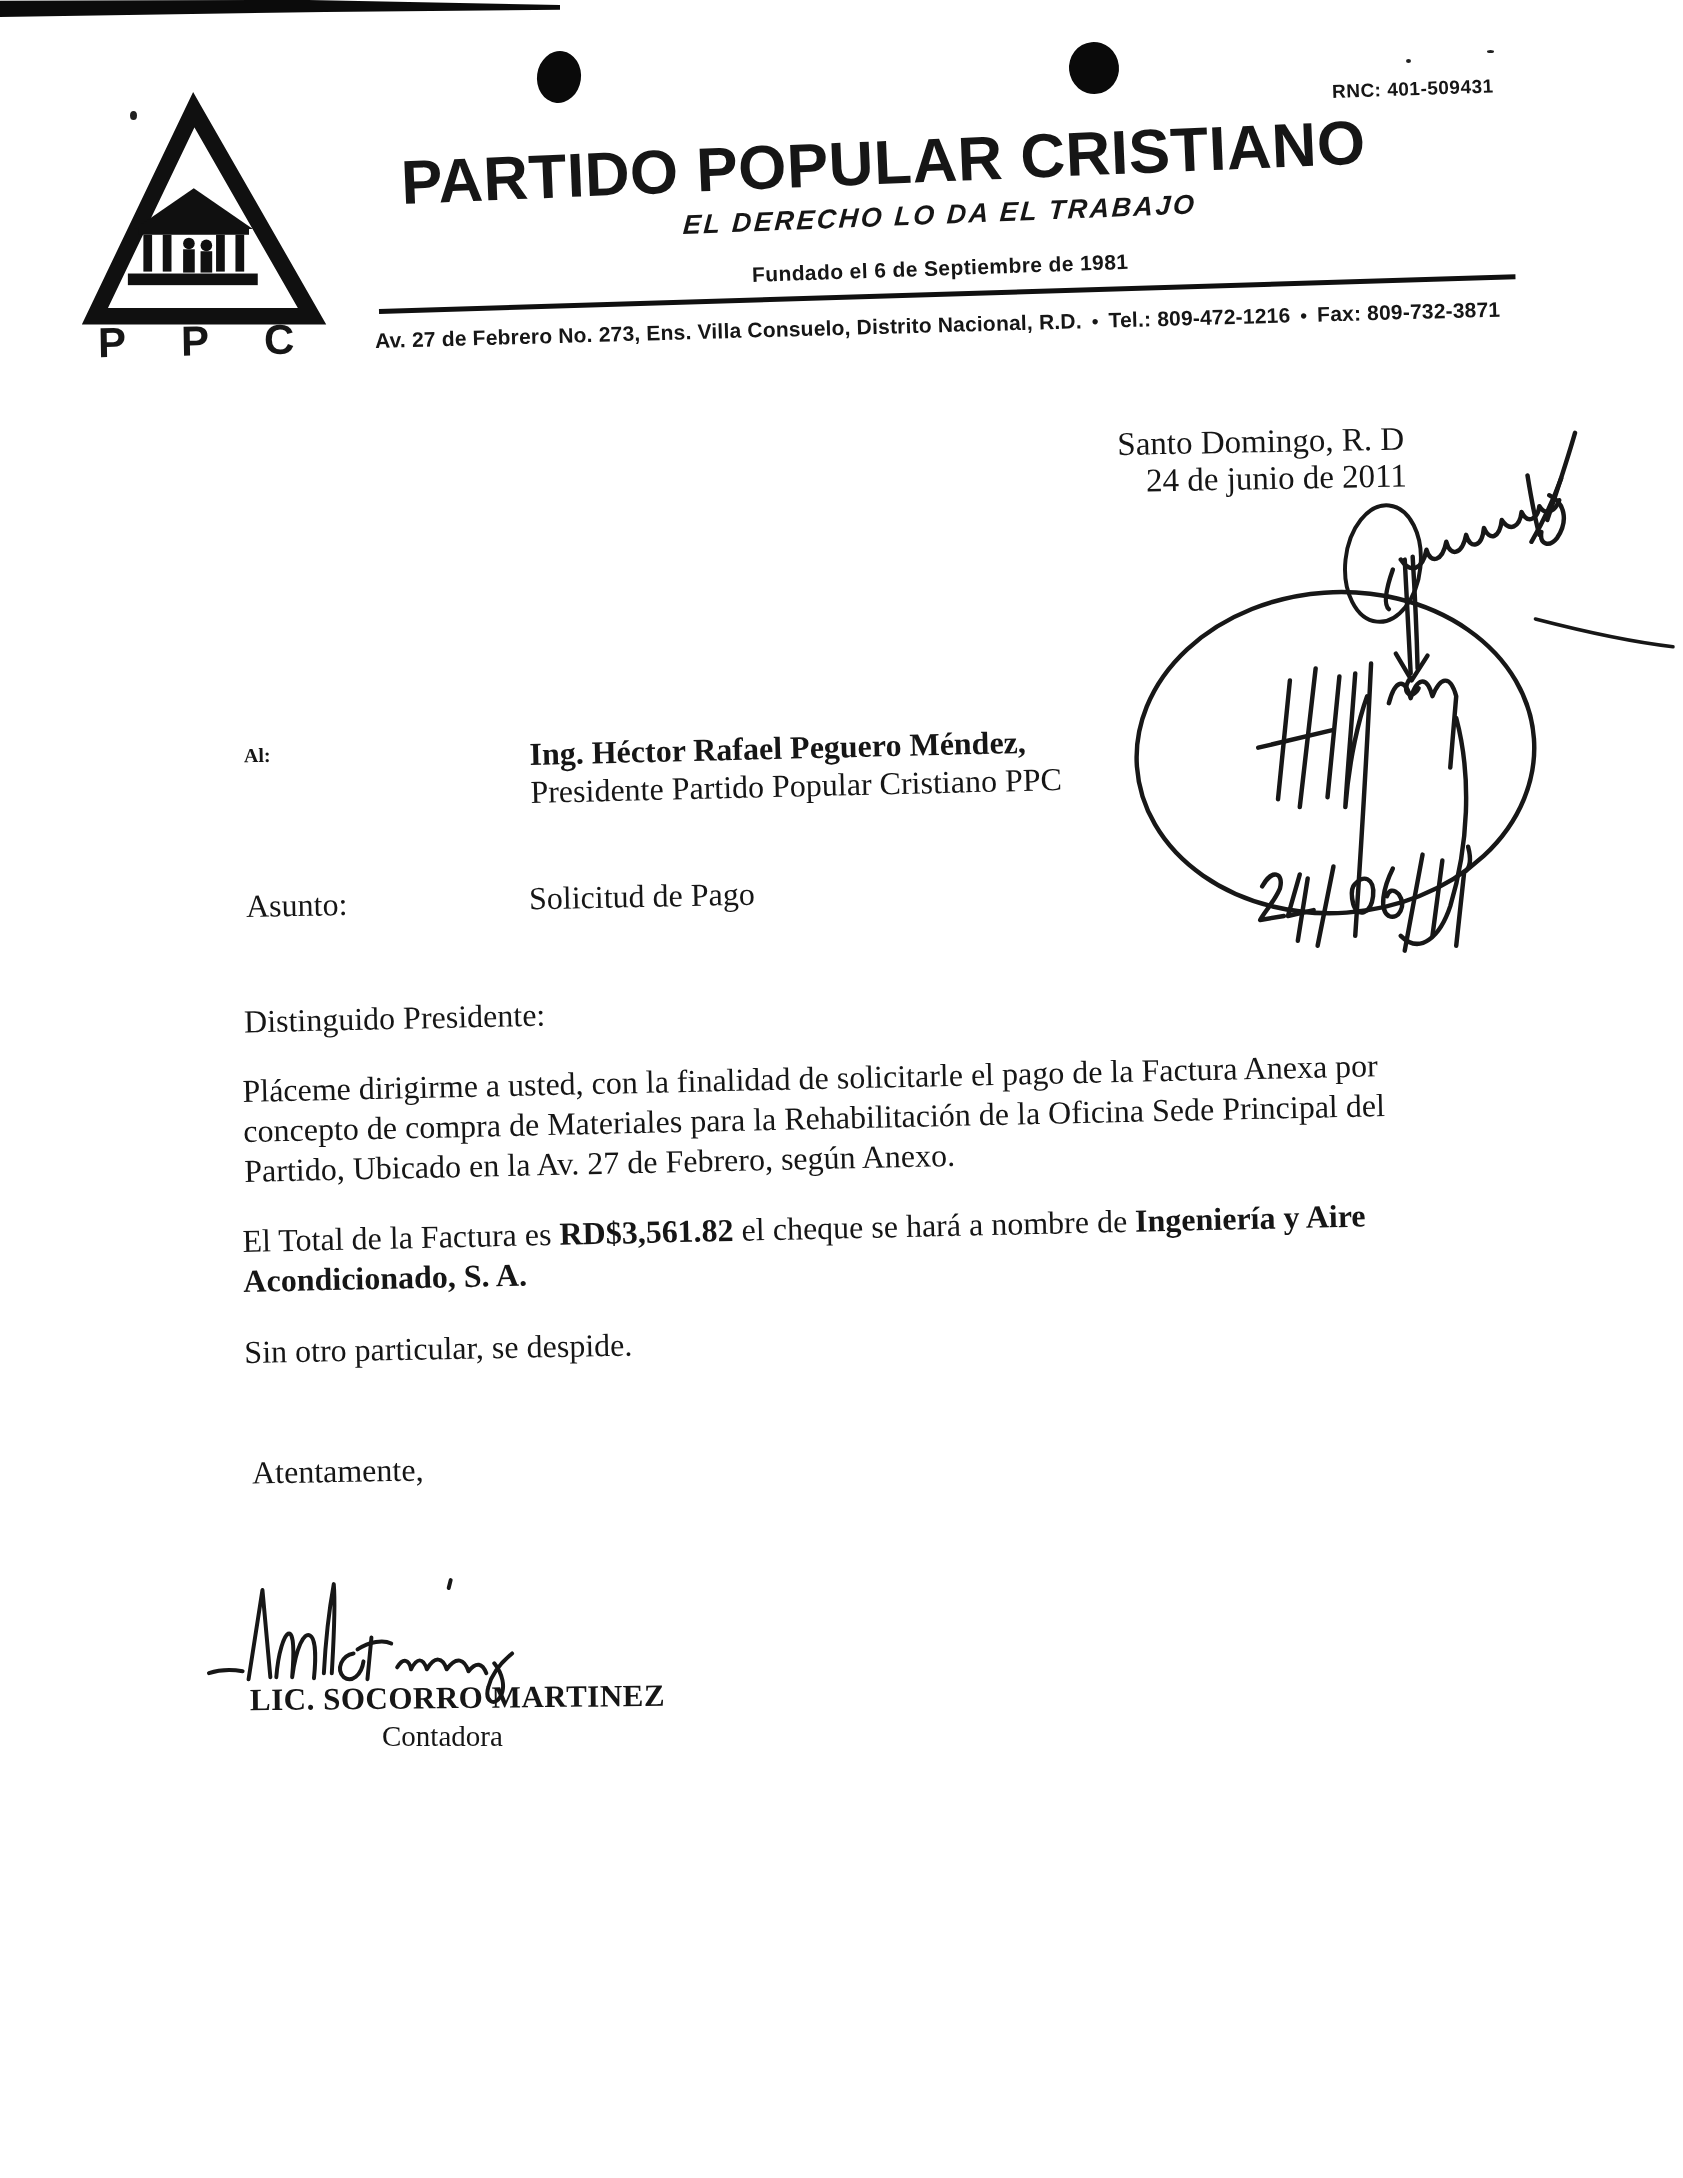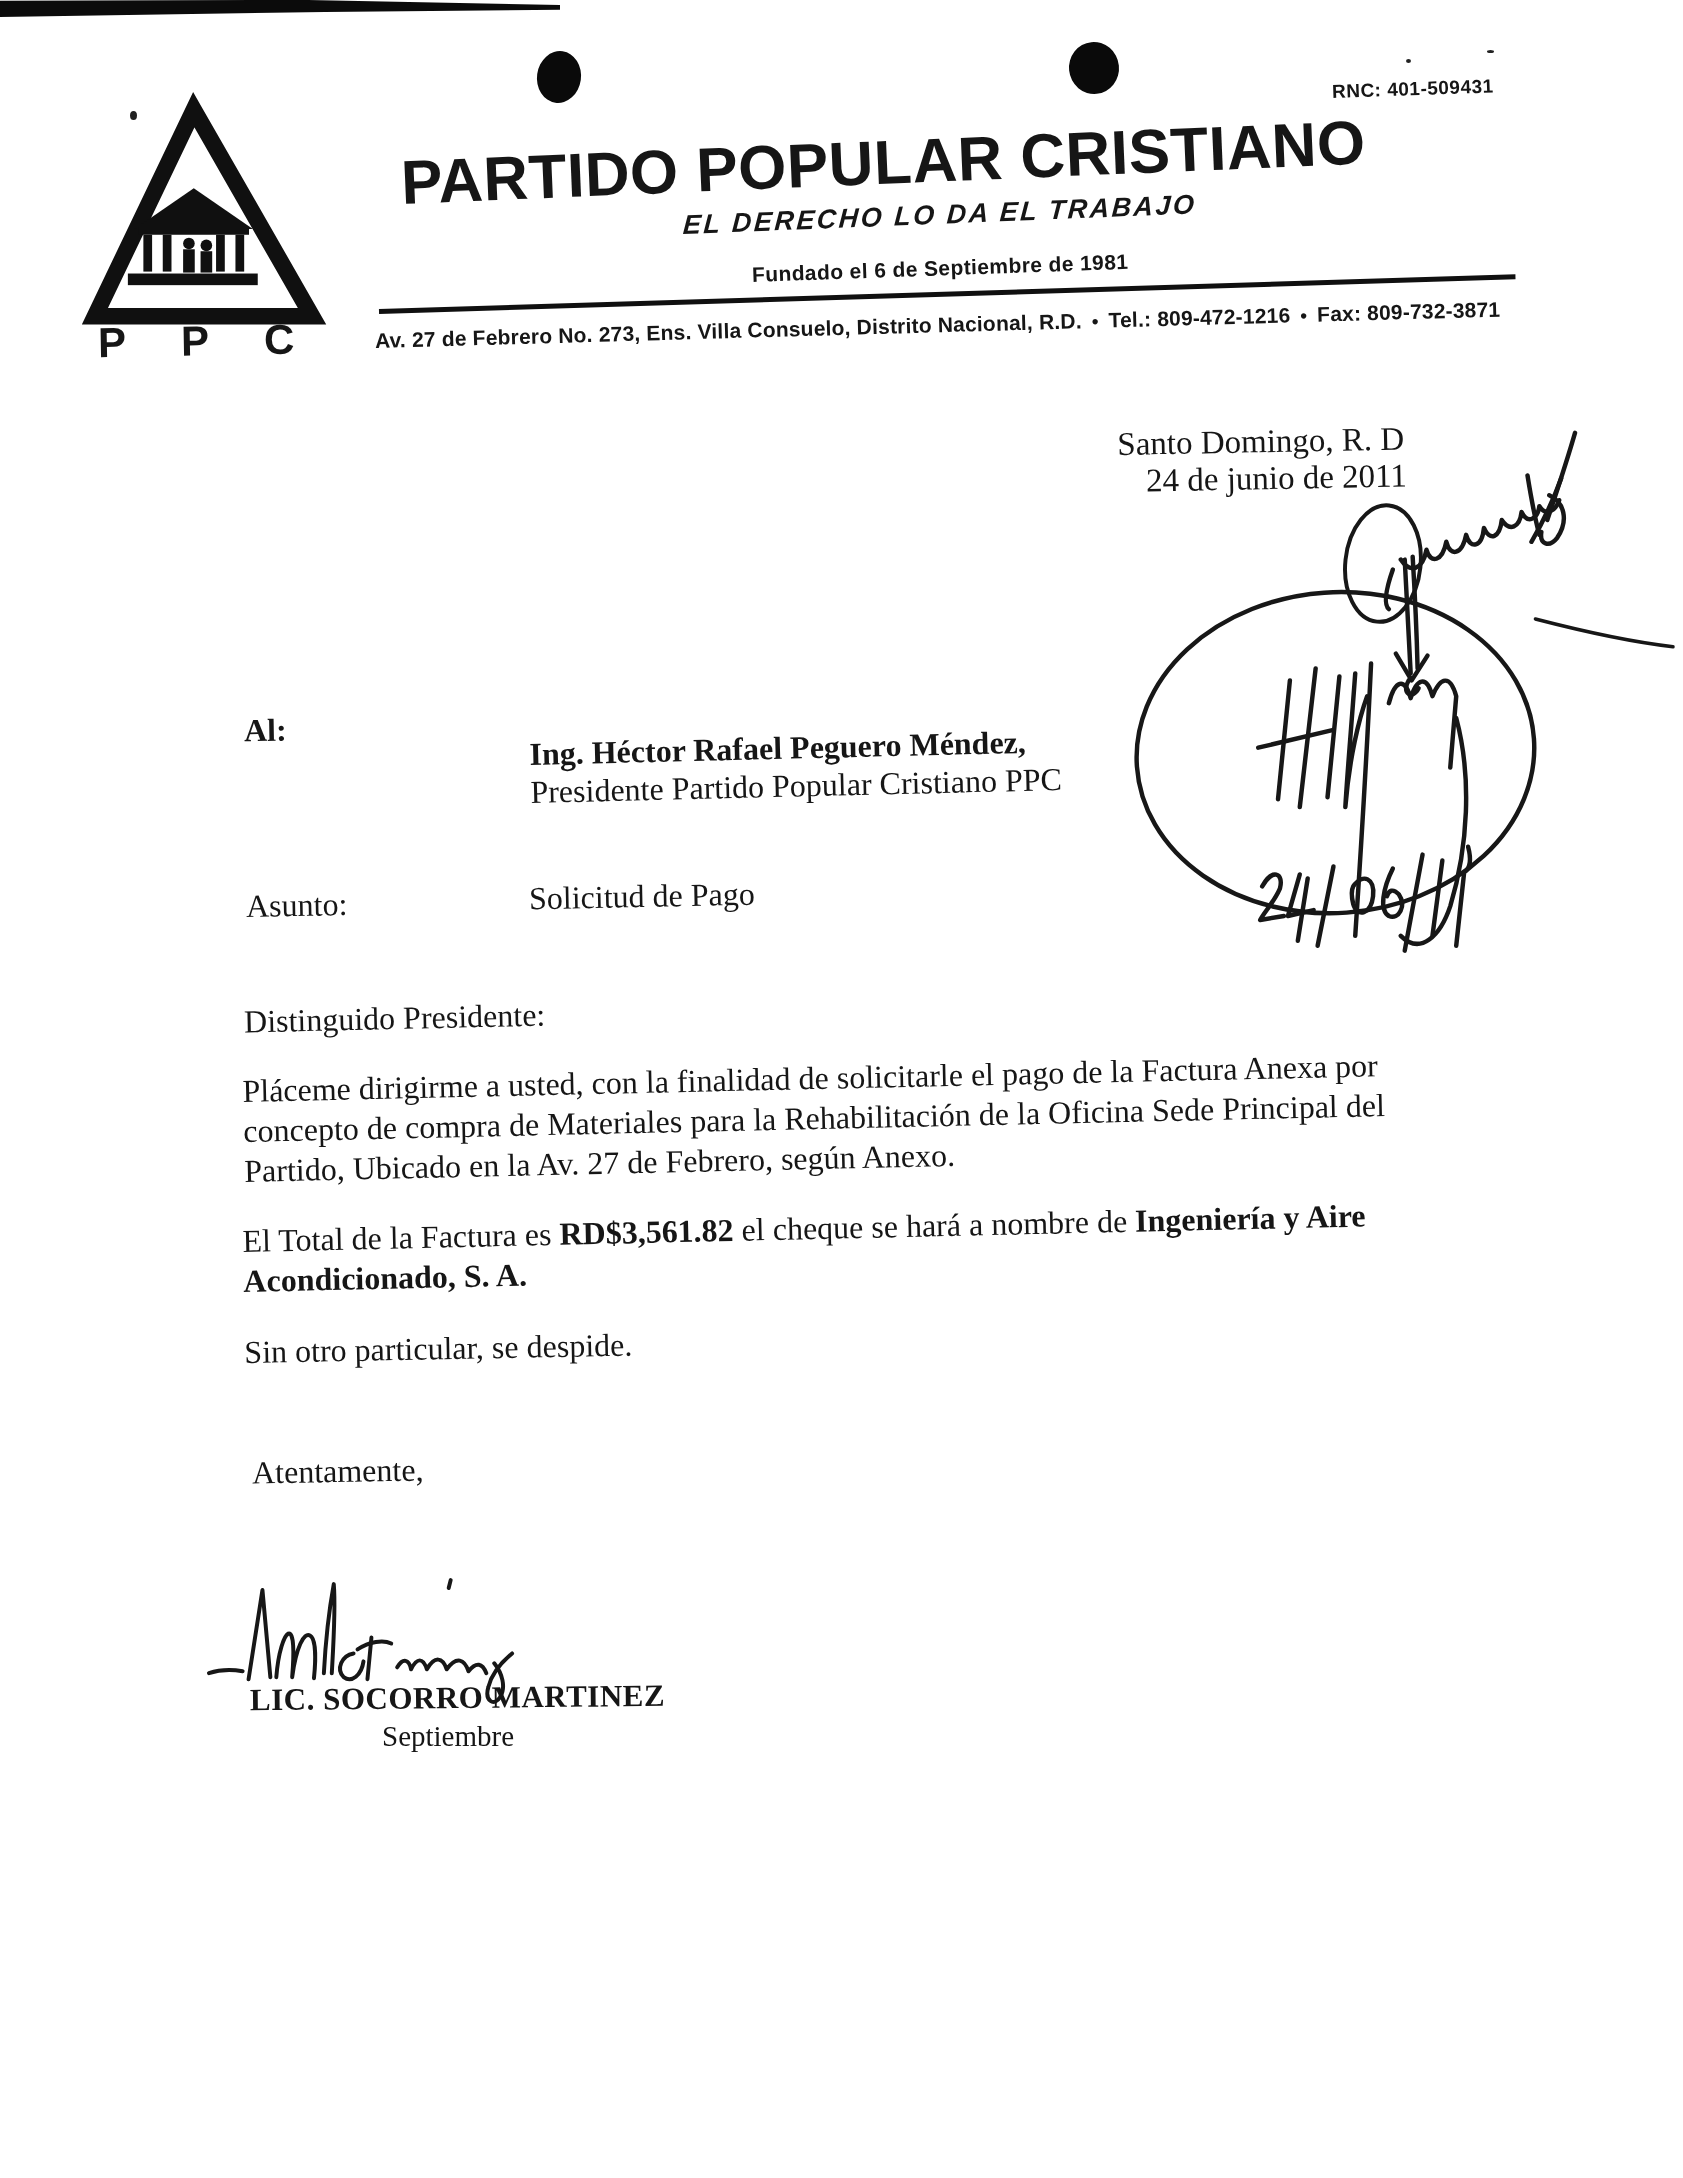--- a/index.html
+++ b/index.html
@@ -22,21 +22,21 @@
   .slogan{left:683px;top:210px;font-size:27px;letter-spacing:2.5px;transform:rotate(-2.3deg) skewX(-6deg);transform-origin:left center;}
   .founded{left:752px;top:263px;font-size:21px;letter-spacing:0.4px;transform:rotate(-2deg);transform-origin:left center;}
   .rule{left:379px;top:309px;width:1137px;height:5px;background:#101010;transform:rotate(-1.75deg);transform-origin:left center;}
   .addr{left:375px;top:329px;font-size:21px;letter-spacing:0.2px;transform:rotate(-1.6deg);transform-origin:left center;}
   .addr .sep{padding:0 10px;font-size:19px;}
   .logo-letters{left:98px;top:317px;font-size:42px;font-weight:bold;letter-spacing:55px;transform:rotate(-1deg);}
 
   
   .dateline{left:1117px;top:426px;font-size:33px;line-height:37px;transform:rotate(-1.1deg);transform-origin:left top;}
   .dateline .l2{margin-left:28px;}
-  .lbl-al{left:244px;top:712px;font-size:32px;transform:rotate(-1deg);}
+  .lbl-al{left:244px;top:744px;font-size:20px;transform:rotate(-1deg);}
   .to-block{left:529px;top:735px;font-size:32px;line-height:38px;transform:rotate(-1.4deg);transform-origin:left top;}
   .lbl-asunto{left:246px;top:887px;font-size:32px;transform:rotate(-1.2deg);}
   .subject{left:529px;top:878px;font-size:32px;transform:rotate(-1.2deg);}
   .salutation{left:244px;top:1000px;font-size:32px;transform:rotate(-1.3deg);}
   .para{font-size:32px;line-height:40px;transform:rotate(-1.3deg);transform-origin:left top;}
   .p1{left:242px;top:1071px;}
   .p2{left:242px;top:1221px;}
   .p3{left:244px;top:1332px;transform:rotate(-1.1deg);}
   .closing{left:252px;top:1453px;font-size:32px;transform:rotate(-1deg);}
   .signer{left:250px;top:1680px;font-size:31px;letter-spacing:0.5px;transform:rotate(-.6deg);}
@@ -160,16 +160,16 @@
       <path d="M74,102 C76,76 82,60 86,58 C92,56 92,78 90,102 C94,72 102,56 108,60 C114,63 114,84 112,103"></path>
       <path d="M122,98 C124,60 128,30 132,8 C134,32 132,62 130,98"></path>
       <path d="M152,78 C140,80 134,94 142,102 C150,108 160,100 162,86"></path>
       <path d="M170,62 L166,104"></path>
       <path d="M156,74 C168,66 182,64 190,68"></path>
       <path d="M196,92 C202,82 208,84 210,94 C216,82 222,82 226,94 C234,80 242,82 246,94 C256,80 264,84 268,96 C276,86 282,88 286,98"></path>
       <path d="M294,88 C302,98 306,112 300,122 C294,132 284,126 288,112 C291,100 300,88 312,78"></path>
     </g>
   </svg>
   <div class="abs b signer">LIC. SOCORRO MARTINEZ</div>
-  <div class="abs signer-title">Septiembre</div>
+  <div class="abs signer-title">Contadora</div>
 
 </div>
 
 
 </body></html>

